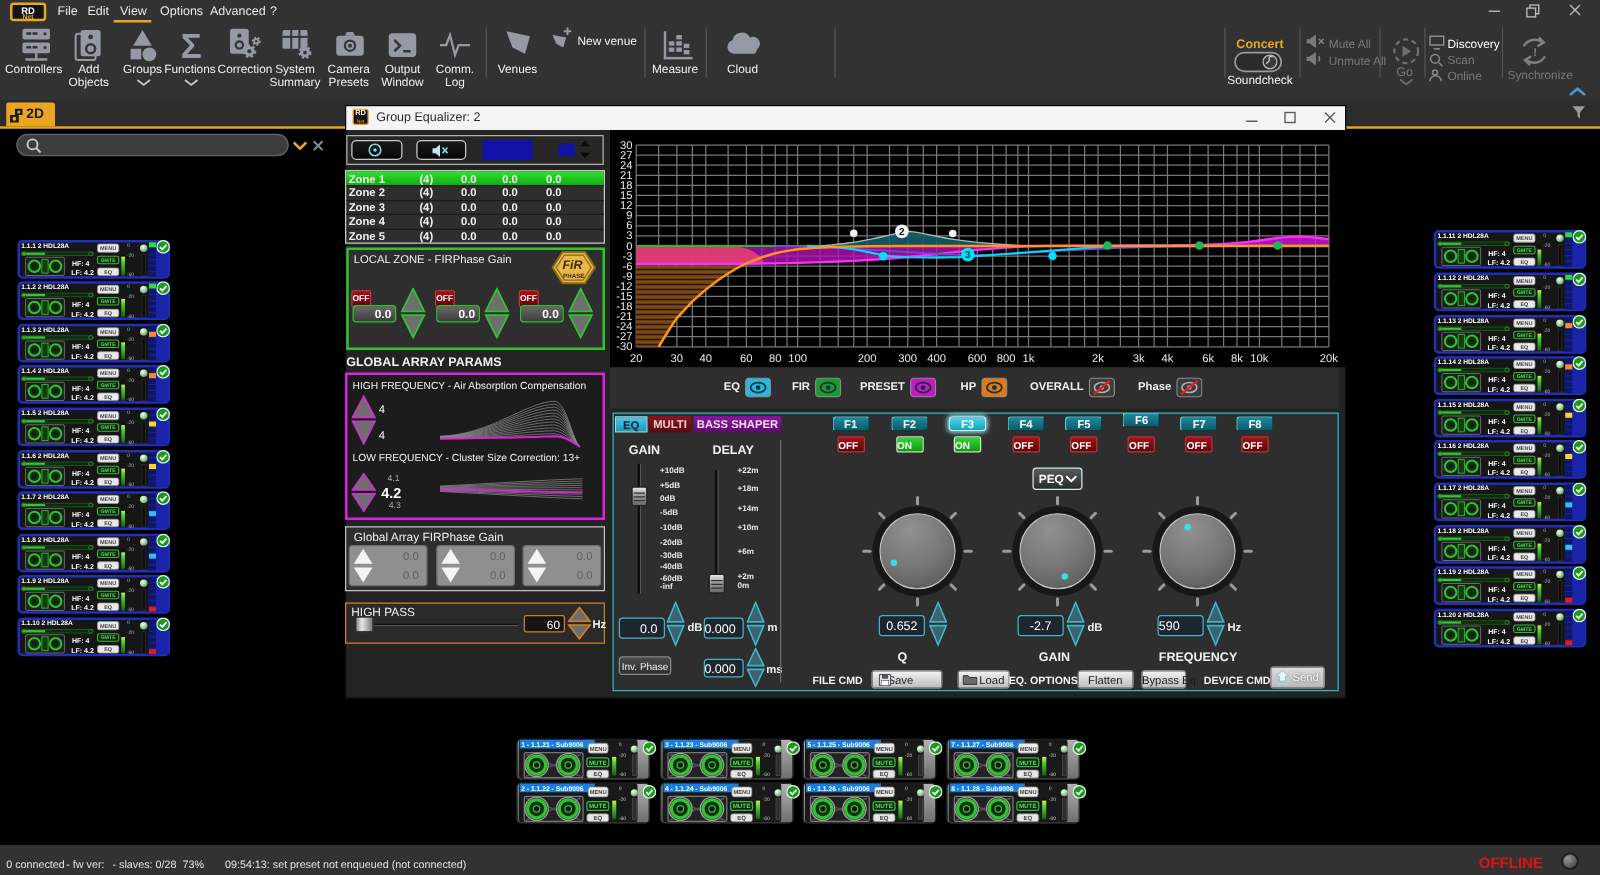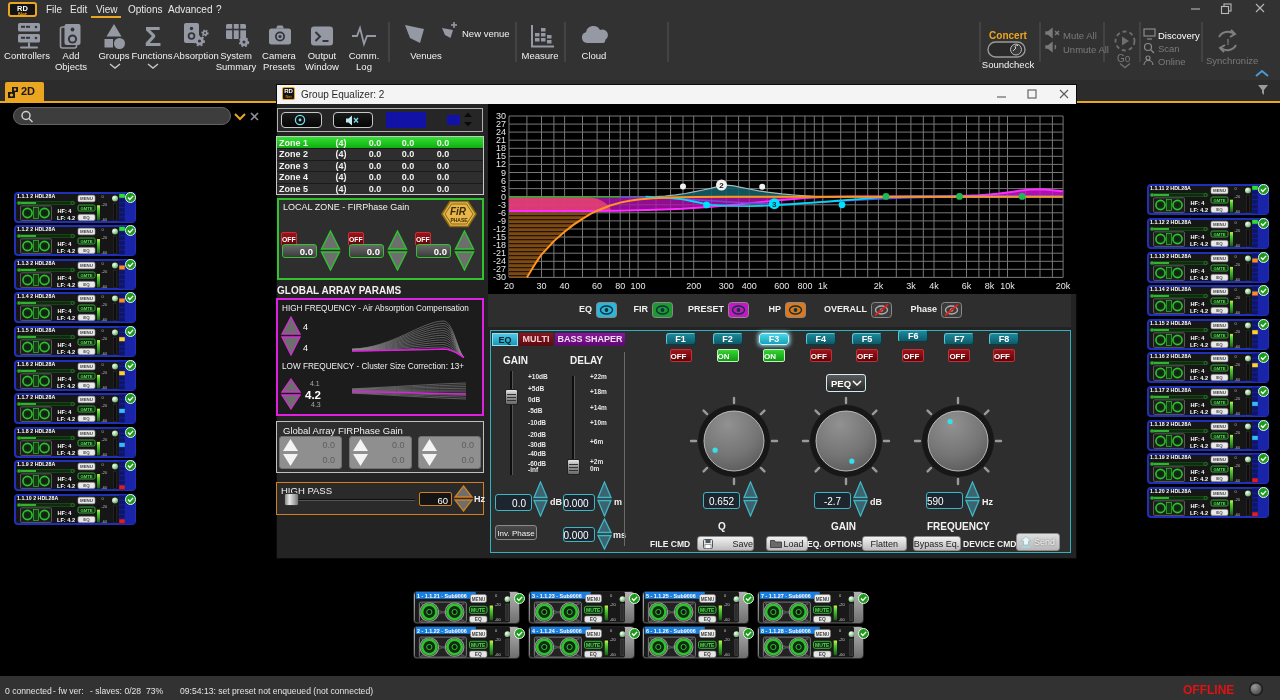--- a/index.html
+++ b/index.html
@@ -167,26 +167,26 @@
 <div class="ab menu" style="left:70px">Edit</div>
 <div class="ab menu" style="left:96px">View</div>
 <div class="ab menu" style="left:128px">Options</div>
 <div class="ab menu" style="left:168px">Advanced</div>
 <div class="ab menu" style="left:216px">?</div>
 <div class="ab ylw" style="left:91px;top:15.5px;width:30px;height:2.5px"></div>
 <div class="ab lbl" style="left:-7px;top:50px;width:68px">Controllers</div>
 <div class="ab lbl" style="left:37px;top:50px;width:68px">Add<br>Objects</div>
 <div class="ab lbl" style="left:80px;top:50px;width:68px">Groups</div>
 <div class="ab lbl" style="left:118px;top:50px;width:68px">Functions</div>
-<div class="ab lbl" style="left:162px;top:50px;width:68px">Absorption</div>
+<div class="ab lbl" style="left:162px;top:50px;width:68px">Correction</div>
 <div class="ab lbl" style="left:202px;top:50px;width:68px">System<br>Summary</div>
 <div class="ab lbl" style="left:245px;top:50px;width:68px">Camera<br>Presets</div>
 <div class="ab lbl" style="left:288px;top:50px;width:68px">Output<br>Window</div>
 <div class="ab lbl" style="left:330px;top:50px;width:68px">Comm.<br>Log</div>
-<div class="ab lbl" style="left:392px;top:50px;width:68px">Venues</div>
+<div class="ab lbl" style="left:380px;top:50px;width:68px">Venues</div>
 <div class="ab lbl" style="left:506px;top:50px;width:68px">Measure</div>
 <div class="ab lbl" style="left:560px;top:50px;width:68px">Cloud</div>
 <svg class="ab" style="left:104px;top:62px" width="100" height="10" viewBox="0 0 100 10">
     <path d="M6,2 l5,4 5,-4" stroke="#c9c9c9" fill="none" stroke-width="1.4"></path>
     <path d="M44,2 l5,4 5,-4" stroke="#c9c9c9" fill="none" stroke-width="1.4"></path>
   </svg>
 <div class="ab" style="left:462px;top:28px;font-size:9.5px;color:#f0f0f0">New venue</div>
 <div class="ab" style="left:985px;top:30px;width:46px;text-align:center;font-size:10px;font-weight:bold;color:#eba621">Concert</div>
 <div class="ab" style="left:980px;top:59px;width:56px;text-align:center;font-size:9.5px;color:#f5f5f5">Soundcheck</div>
 <div class="ab dis" style="left:1063px;top:30px;font-size:9.5px">Mute All</div>
@@ -2142,30 +2142,30 @@
 <div class="ab vbox" style="left:926px;top:492.4px;width:37px;height:17px;text-align:left;line-height:17px">590</div>
 <svg class="ab" style="left:965px;top:481px" width="15" height="36" viewBox="0 0 15 36">
     <path d="M7.5,1 L14,16.5 H1 Z" fill="#3c6470" stroke="#3fb6c6" stroke-width="1.3"></path>
     <path d="M7.5,35 L14,19.5 H1 Z" fill="#3c6470" stroke="#3fb6c6" stroke-width="1.3"></path>
   </svg>
 <div class="ab wt" style="left:982px;top:497px;font-size:9px">Hz</div>
 <div class="ab wt" style="left:718px;top:521px;font-size:10px">Q</div>
 <div class="ab wt" style="left:831px;top:521px;font-size:10px">GAIN</div>
 <div class="ab wt" style="left:927px;top:521px;font-size:10px">FREQUENCY</div>
 <div class="ab wt" style="left:650px;top:539px;font-size:8.5px">FILE CMD</div>
-<div class="ab" style="left:697px;top:535.5px;width:57px;height:15.5px;background:linear-gradient(#f2f2f2,#bdbdbd);border:1px solid #8a8a8a;border-radius:3px;color:#1c1c1c;font-size:9px;text-align:right;line-height:15.5px;padding-left:12px;white-space:nowrap">Save</div>
+<div class="ab" style="left:697px;top:535.5px;width:57px;height:15.5px;background:linear-gradient(#f2f2f2,#bdbdbd);border:1px solid #8a8a8a;border-radius:3px;color:#1c1c1c;font-size:9px;text-align:left;line-height:15.5px;padding-left:12px;white-space:nowrap">Save</div>
 <svg class="ab" style="left:703px;top:538.5px" width="10" height="10" viewBox="0 0 10 10">
     <rect x="0.5" y="0.5" width="9" height="9" rx="1" fill="#dde8f0" stroke="#555" stroke-width="1"></rect>
     <rect x="2.5" y="0.5" width="5" height="3.5" fill="#555"></rect>
     <rect x="2" y="5.5" width="6" height="4" fill="#fff" stroke="#555" stroke-width="0.5"></rect>
   </svg>
 <div class="ab" style="left:765.5px;top:535.5px;width:42px;height:15.5px;background:linear-gradient(#f2f2f2,#bdbdbd);border:1px solid #8a8a8a;border-radius:3px;color:#1c1c1c;font-size:9px;text-align:center;line-height:15.5px;padding-left:14px;white-space:nowrap">Load</div>
 <svg class="ab" style="left:769.5px;top:539.0px" width="12" height="9" viewBox="0 0 12 9">
     <path d="M0.5,1.5 h4 l1,1.5 h6 v5.5 h-11 Z" fill="#6a6a6a" stroke="#333" stroke-width="0.8"></path>
   </svg>
 <div class="ab wt" style="left:807px;top:539px;font-size:8.5px">EQ. OPTIONS</div>
 <div class="ab" style="left:861.7px;top:535.5px;width:45px;height:15.5px;background:linear-gradient(#f2f2f2,#bdbdbd);border:1px solid #8a8a8a;border-radius:3px;color:#1c1c1c;font-size:9px;text-align:center;line-height:15.5px;padding-left:0px;white-space:nowrap">Flatten</div>
-<div class="ab" style="left:912.6px;top:535.5px;width:48px;height:15.5px;background:linear-gradient(#f2f2f2,#bdbdbd);border:1px solid #8a8a8a;border-radius:3px;color:#1c1c1c;font-size:9px;text-align:center;line-height:15.5px;padding-left:0px;white-space:nowrap">Bypass Eq.</div>
+<div class="ab" style="left:912.6px;top:535.5px;width:36px;height:15.5px;background:linear-gradient(#f2f2f2,#bdbdbd);border:1px solid #8a8a8a;border-radius:3px;color:#1c1c1c;font-size:9px;text-align:center;line-height:15.5px;padding-left:0px;white-space:nowrap">Bypass Eq.</div>
 <div class="ab wt" style="left:963px;top:539px;font-size:8.5px">DEVICE CMD</div>
 <div class="ab" style="left:1016px;top:533.2px;width:44px;height:17.5px;background:linear-gradient(#dedede,#b8b8b8);border:1px solid #8a8a8a;border-radius:3px;color:#f8f8f8;font-size:9px;text-shadow:0 0 2px #555;text-align:center;line-height:17.5px;padding-left:13px;white-space:nowrap">Send</div>
 <svg class="ab" style="left:1020px;top:536.2px" width="12" height="12" viewBox="0 0 12 12">
     <path d="M6,0.5 L11,5 H8.5 V9 H3.5 V5 H1 Z" fill="#e8f6f8" stroke="#8ab8c0" stroke-width="0.7"></path>
     <line x1="2" y1="11" x2="10" y2="11" stroke="#9adceb" stroke-width="1.5"></line>
   </svg>
 </body></html>

